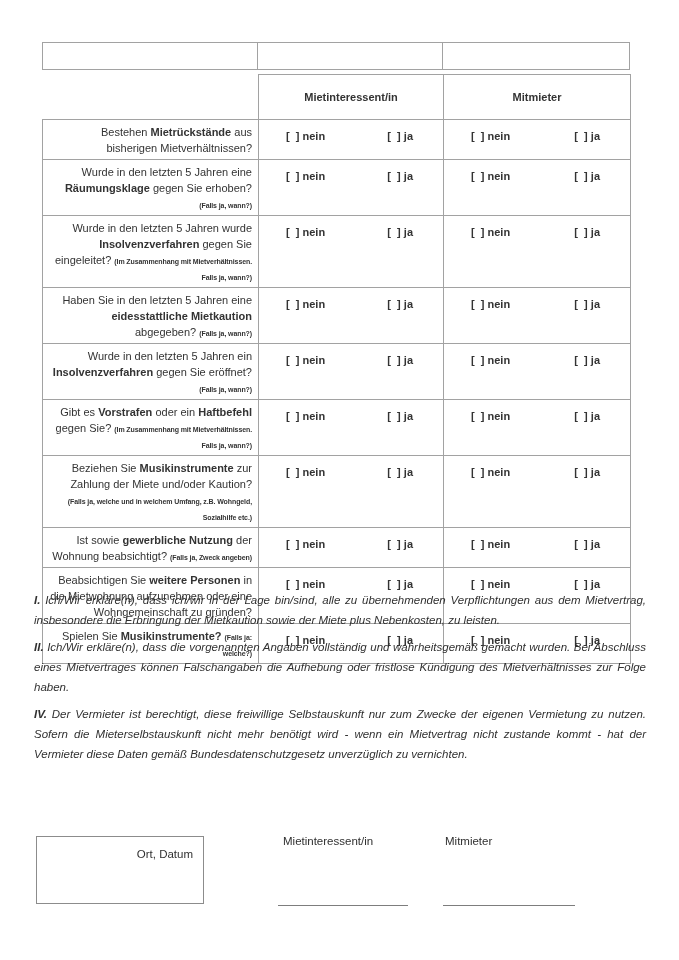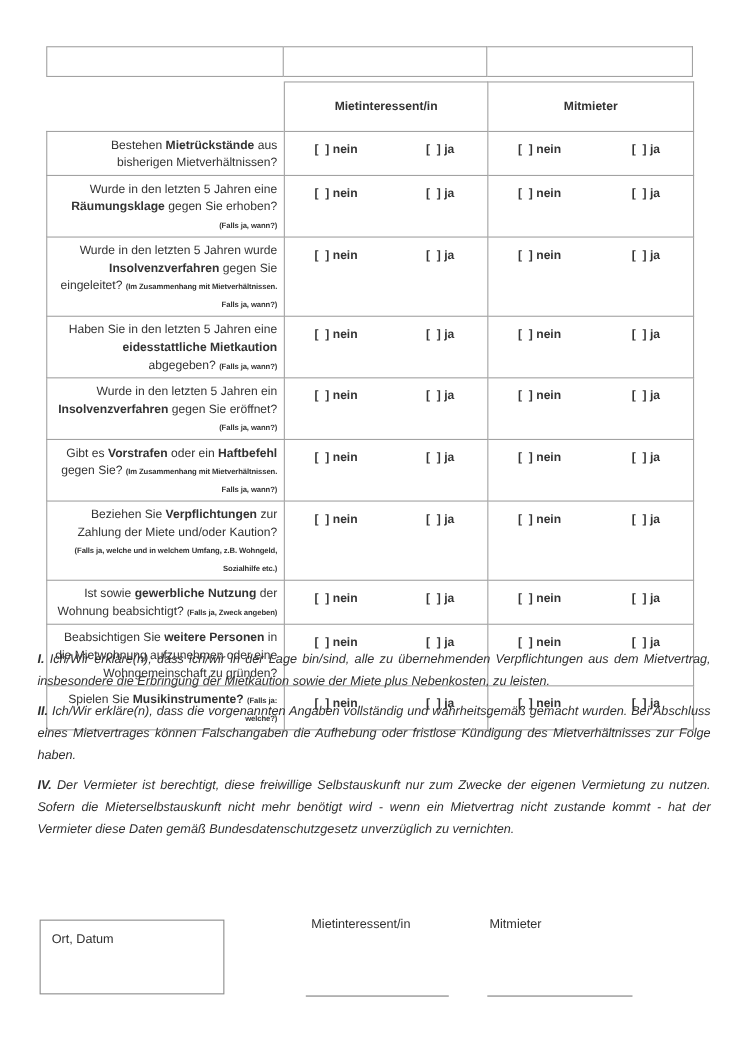--- a/index.html
+++ b/index.html
@@ -30,21 +30,21 @@
   td.a { padding:10px 30px 4px 27px; }
   td.a .cbrow { display:flex; justify-content:space-between; }
   .cb { font-size:11px; white-space:pre; color:#333;font-weight:bold; }
 
   
   .decls { position:absolute; left:34px; top:590px; width:612px;font-style:italic; }
   .decls p { font-size:11.5px; line-height:20px; text-align:justify; margin-bottom:7px; color:#303030; }
   .decls p b { font-weight:700; }
 
   
-  .ort-box { position:absolute; left:36px; top:836px; width:168px; height:68px; border:1px solid #8c8c8c; padding:7px 10px; }
+  .ort-box { position:absolute; left:36px; top:836px; width:168px; height:68px; border:1px solid #8c8c8c; padding:7px 10px;text-align:right; }
   .ort-box .lbl { font-size:11.5px; color:#303030; }
   .sig-label { position:absolute; top:835px; font-size:11.5px; color:#303030; }
   .sig-label.l1 { left:283px; }
   .sig-label.l2 { left:445px; }
   .sig-line { position:absolute; top:905px; border-bottom:1px solid #7d7d7d; height:1px; }
   .sig-line.s1 { left:278px; width:130px; }
   .sig-line.s2 { left:443px; width:132px; }
 </style>
 </head>
 <body>
@@ -155,21 +155,21 @@
             </div>
           </td>
           <td class="a">
             <div class="cbrow">
               <span class="cb">[  ] nein</span>
               <span class="cb">[  ] ja</span>
             </div>
           </td>
         </tr>
         <tr>
-          <td class="q"><span class="normal">Beziehen Sie </span><span class="bold">Verpflichtungen</span><span class="normal"> zur Zahlung der Miete und/oder Kaution? </span><span class="note">(Falls ja, welche und in welchem Umfang, z.B. Wohngeld, Sozialhilfe etc.)</span></td>
+          <td class="q"><span class="normal">Beziehen Sie </span><span class="bold">Musikinstrumente</span><span class="normal"> zur Zahlung der Miete und/oder Kaution? </span><span class="note">(Falls ja, welche und in welchem Umfang, z.B. Wohngeld, Sozialhilfe etc.)</span></td>
           <td class="a">
             <div class="cbrow">
               <span class="cb">[  ] nein</span>
               <span class="cb">[  ] ja</span>
             </div>
           </td>
           <td class="a">
             <div class="cbrow">
               <span class="cb">[  ] nein</span>
               <span class="cb">[  ] ja</span>

